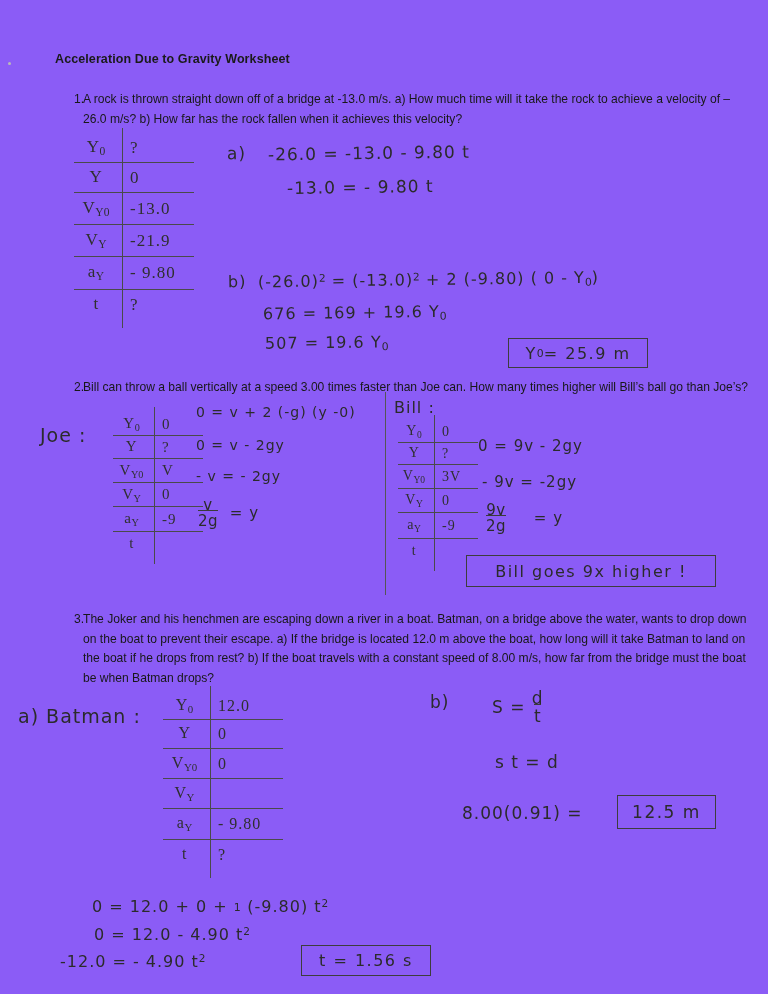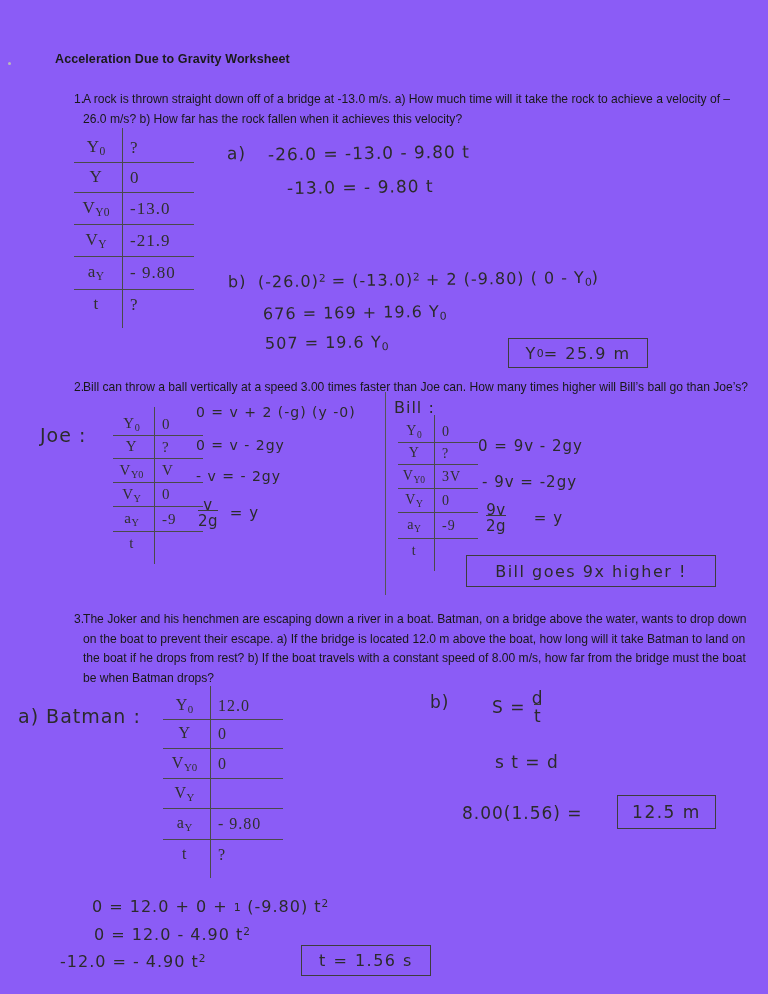--- a/index.html
+++ b/index.html
@@ -319,21 +319,21 @@
 
   <div class="hw" style="left:430px; top:692px; font-size:17px;">b)</div>
   <div class="hw" style="left:492px; top:690px; font-size:17px;">
     <span>S  =  </span>
     <span class="frac">
       <span class="num">d</span><br>
       <span class="den">t</span>
     </span>
   </div>
   <div class="hw" style="left:495px; top:752px; font-size:17px;">s t   =  d</div>
-  <div class="hw" style="left:462px; top:803px; font-size:17px;">8.00(1.56)  =</div>
+  <div class="hw" style="left:462px; top:803px; font-size:17px;">8.00(0.91)  =</div>
   <div class="ansbox sk2" style="left:617px; top:795px; width:97px; height:32px; font-size:17px;">12.5 m</div>
 
   <div class="hw" style="left:92px; top:897px; font-size:16px;">
     <span>0  =  12.0  + 0   + </span>
     <span class="frac" style="font-size:11px;">
       <span class="num">1</span><br>
       <span class="den"></span>
     </span><span> (-9.80) t</span><span class="sup">2</span>
   </div>
   <div class="hw" style="left:94px; top:925px; font-size:16px;">

